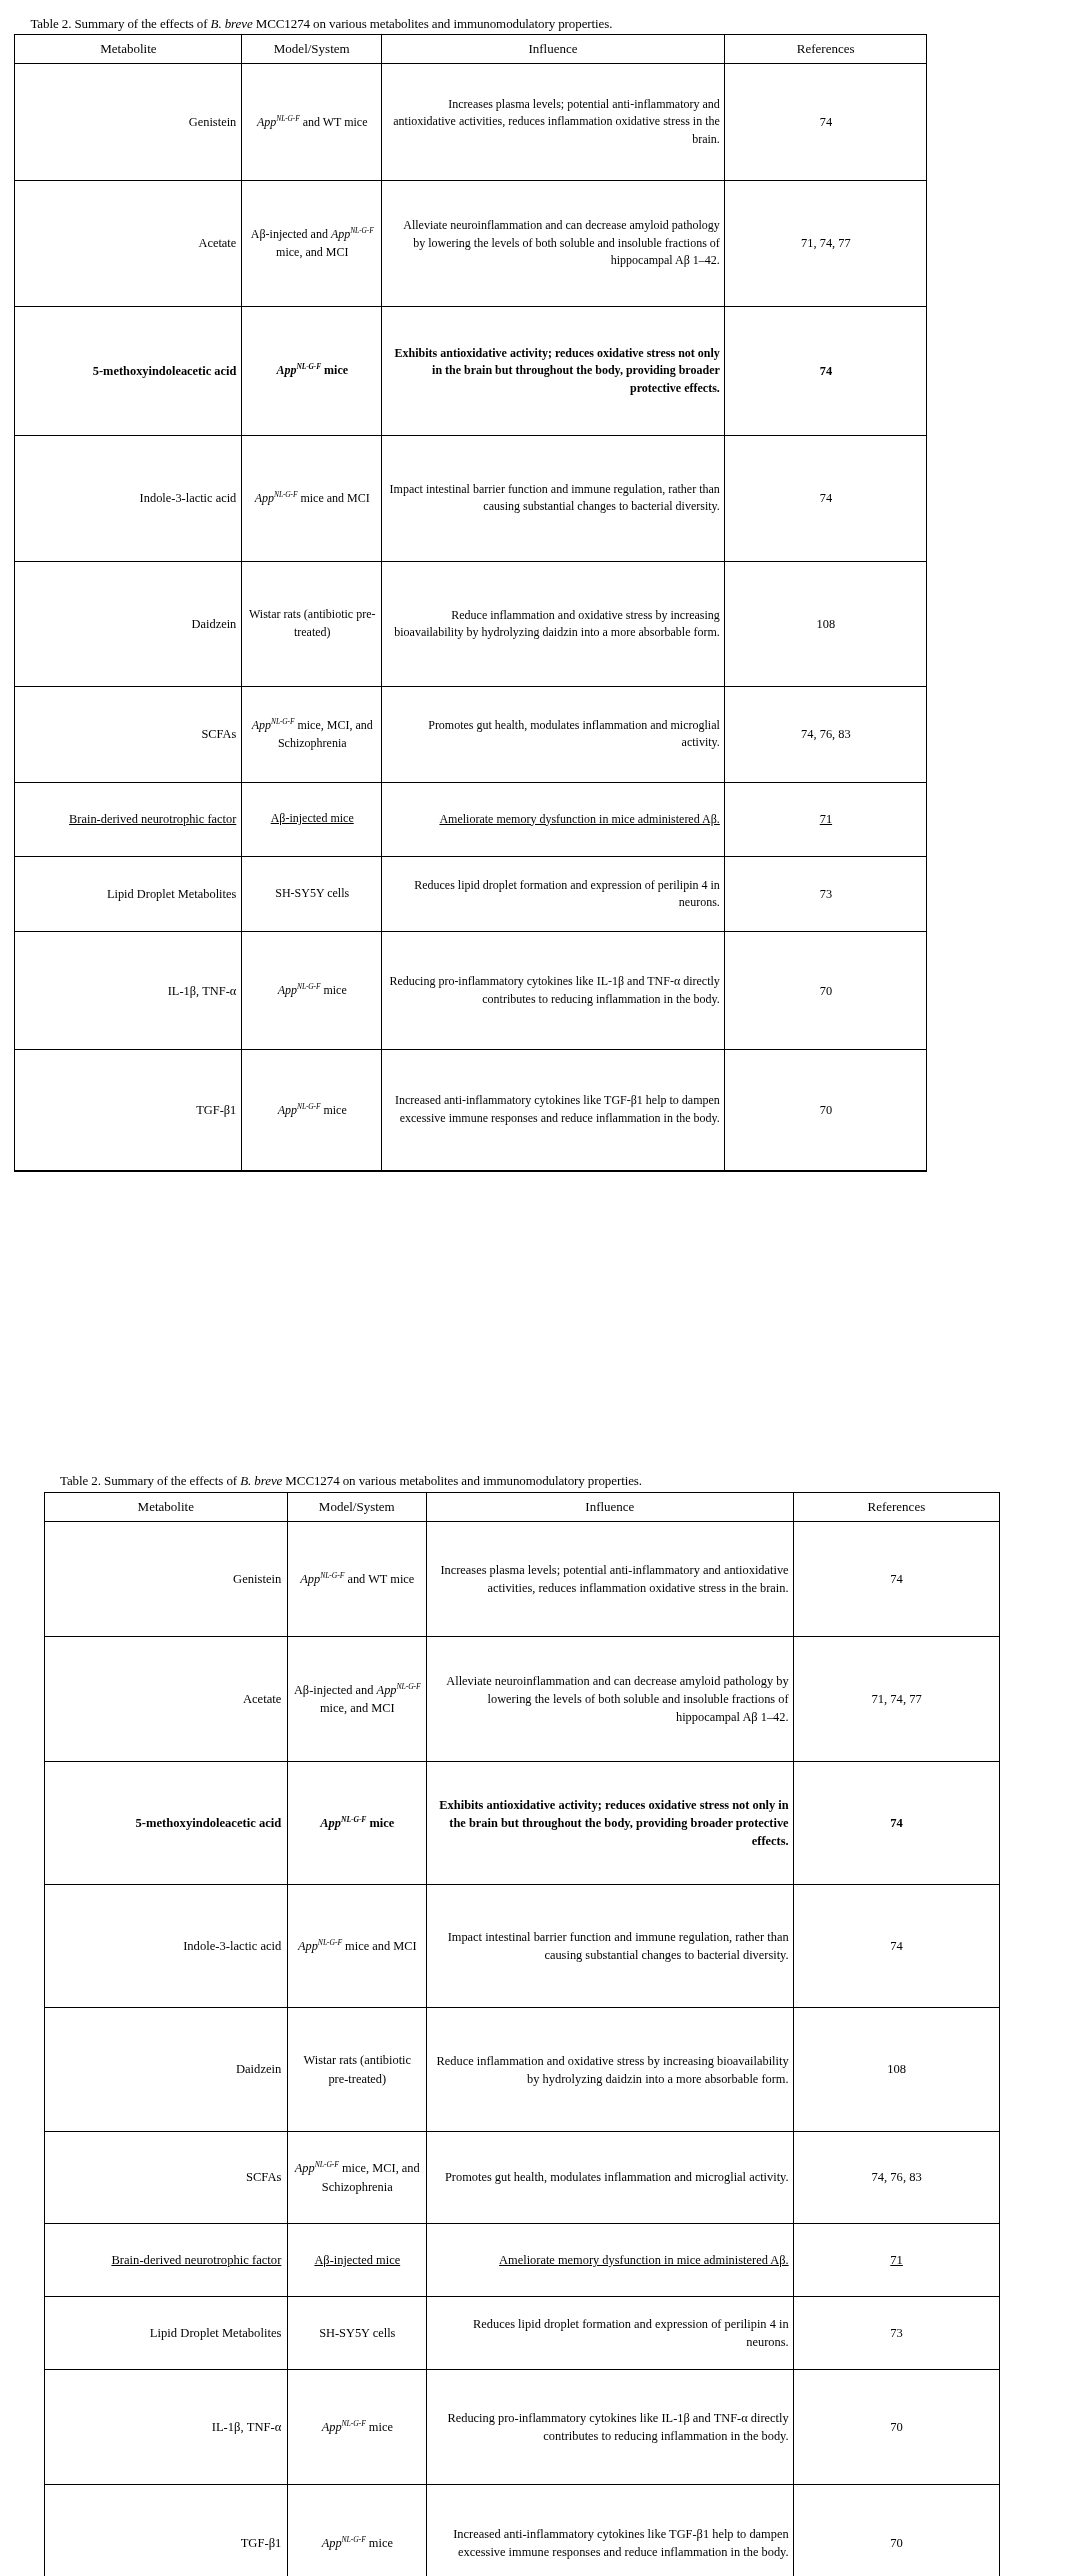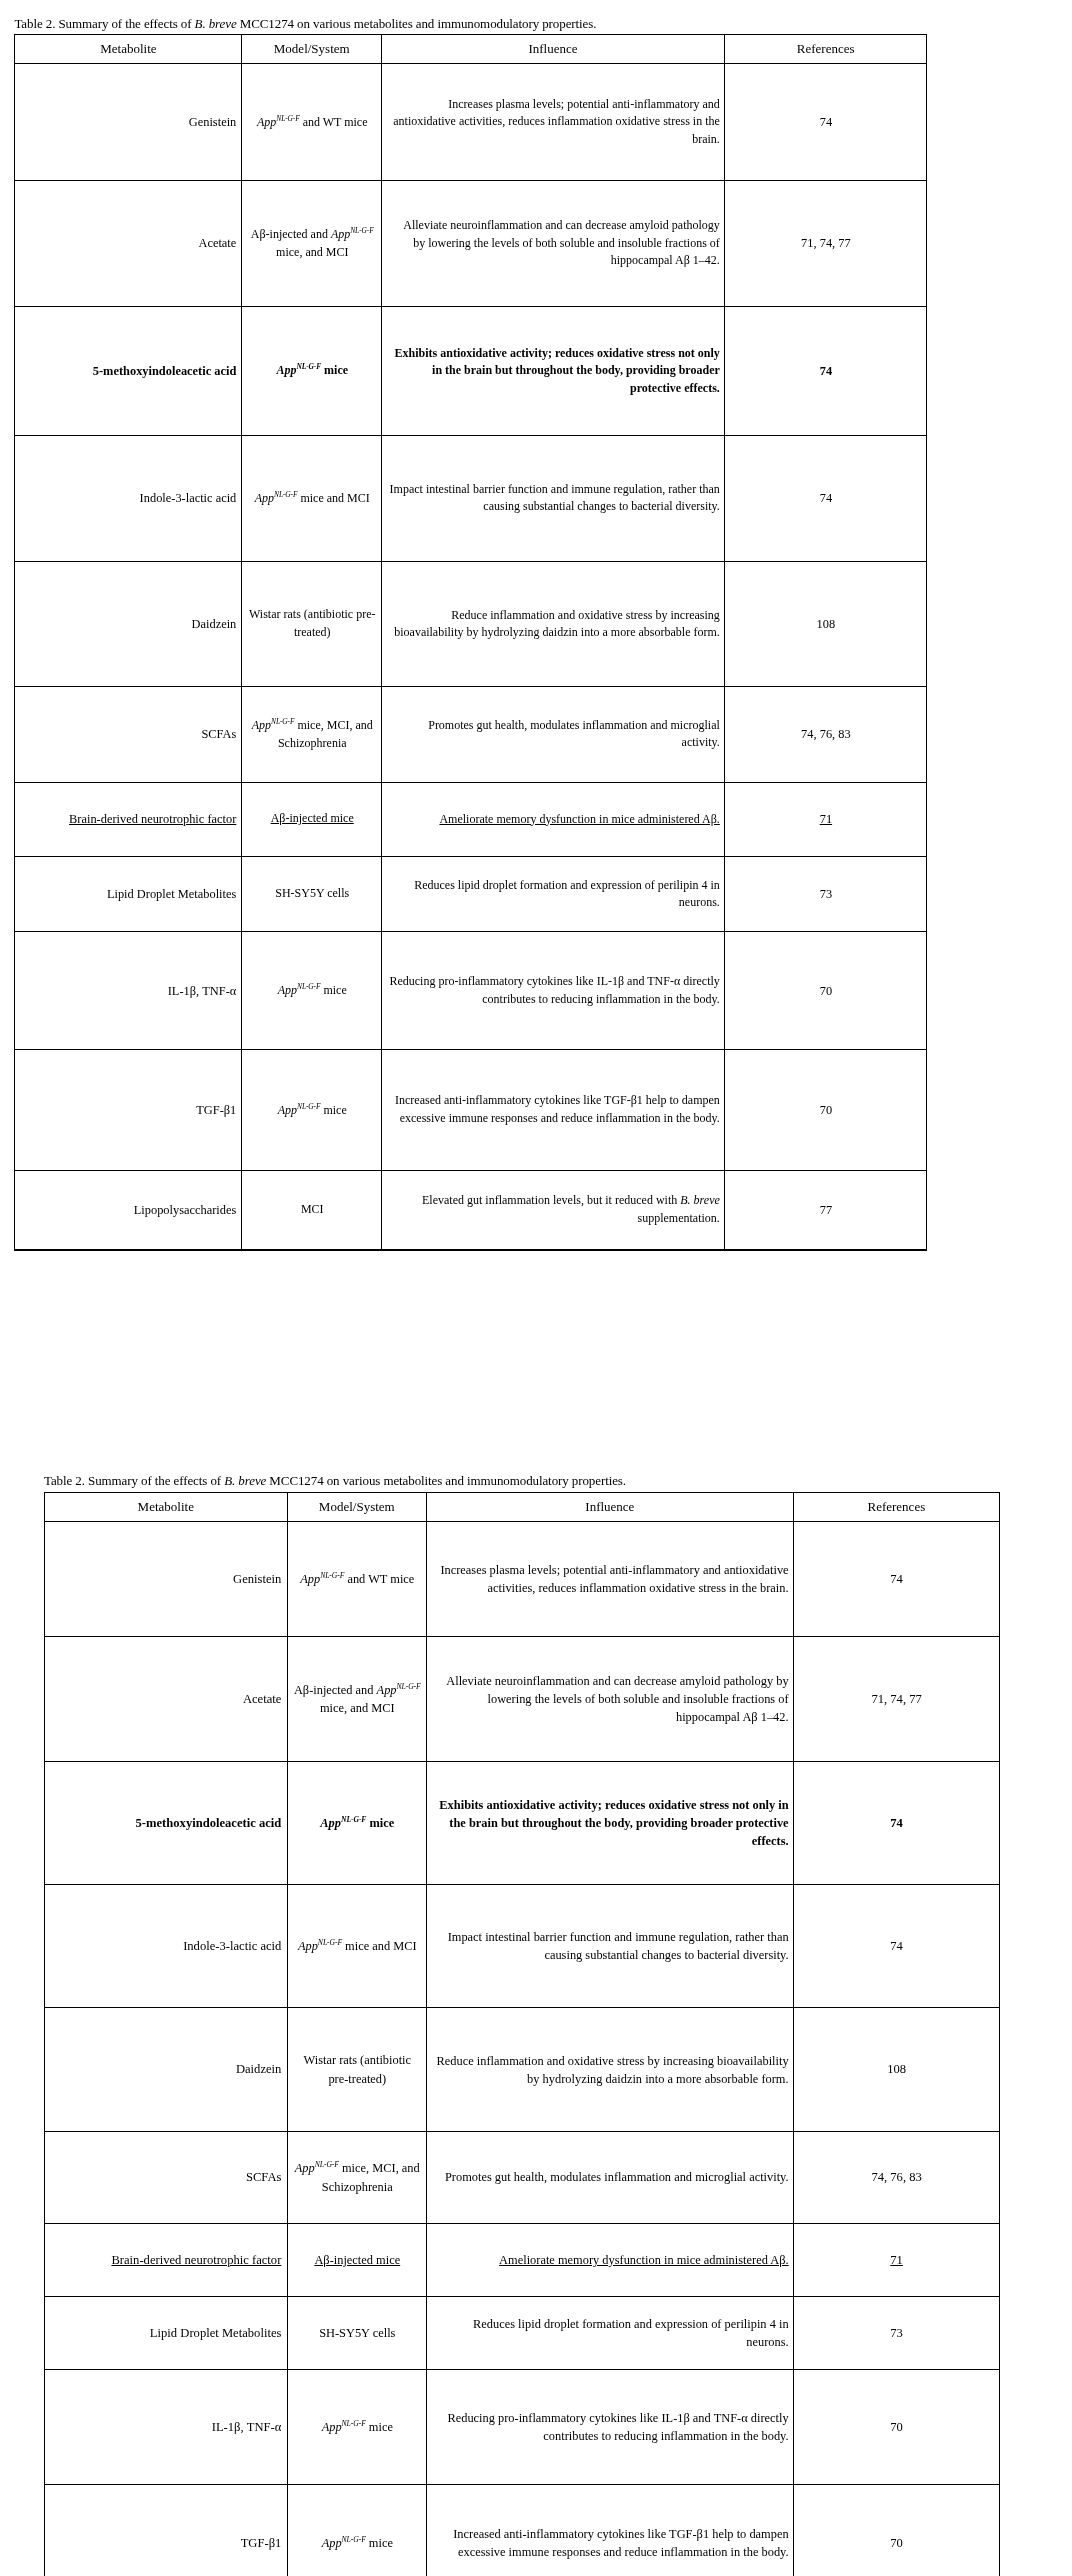--- a/index.html
+++ b/index.html
@@ -24,20 +24,21 @@
   #table-block-1 { left: 14.4px; top: 15.5px; width: 913px; }
   
   #table-block-2 { left: 44px; top: 1473px; width: 956px; }
 
   .caption {
     font-size: 13px;
     line-height: 1.18;
     white-space: nowrap;
     margin-bottom: 3.6px;
     letter-spacing: -0.1px;
+    margin-left: 16px;
   }
   #table-block-2 .caption {
     font-size: 13px;
   }
   .caption .it { font-style: italic; }
 
   table.metab {
     border-collapse: collapse;
     width: 100%;
     table-layout: fixed;
@@ -223,26 +224,20 @@
           <td class="cell cell-model"><span class="it">App</span><span class="sup">NL-G-F</span> mice</td>
           <td class="cell cell-influence">Reducing pro-inflammatory cytokines like IL-1β and TNF-α directly contributes to reducing inflammation in the body.</td>
           <td class="cell cell-refs">70</td>
         </tr>
         <tr class="r-tgfb1">
           <td class="cell cell-metabolite">TGF-β1</td>
           <td class="cell cell-model"><span class="it">App</span><span class="sup">NL-G-F</span> mice</td>
           <td class="cell cell-influence">Increased anti-inflammatory cytokines like TGF-β1 help to dampen excessive immune responses and reduce inflammation in the body.</td>
           <td class="cell cell-refs">70</td>
         </tr>
-        <tr class="r-lps">
-          <td class="cell cell-metabolite">Lipopolysaccharides</td>
-          <td class="cell cell-model">MCI</td>
-          <td class="cell cell-influence">Elevated gut inflammation levels, but it reduced with <span class="it">B. breve</span> supplementation.</td>
-          <td class="cell cell-refs">77</td>
-        </tr>
       </tbody>
   </table>
 </div>
 
 <div class="table-block" id="table-block-2">
   <div class="caption">
     <span>Table 2.  Summary of the effects of </span><span class="it">B. breve</span><span> MCC1274 on various metabolites and immunomodulatory properties.</span>
   </div>
   <table class="metab" id="table-2">
     <colgroup>

